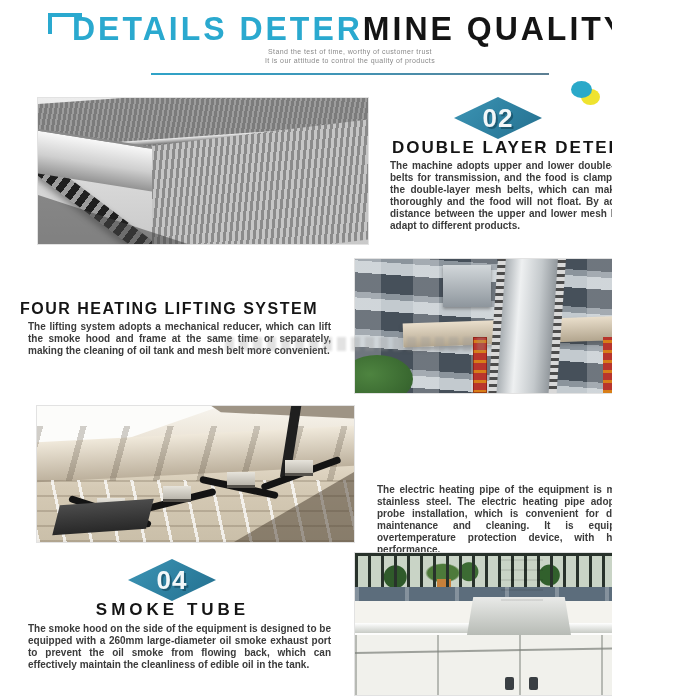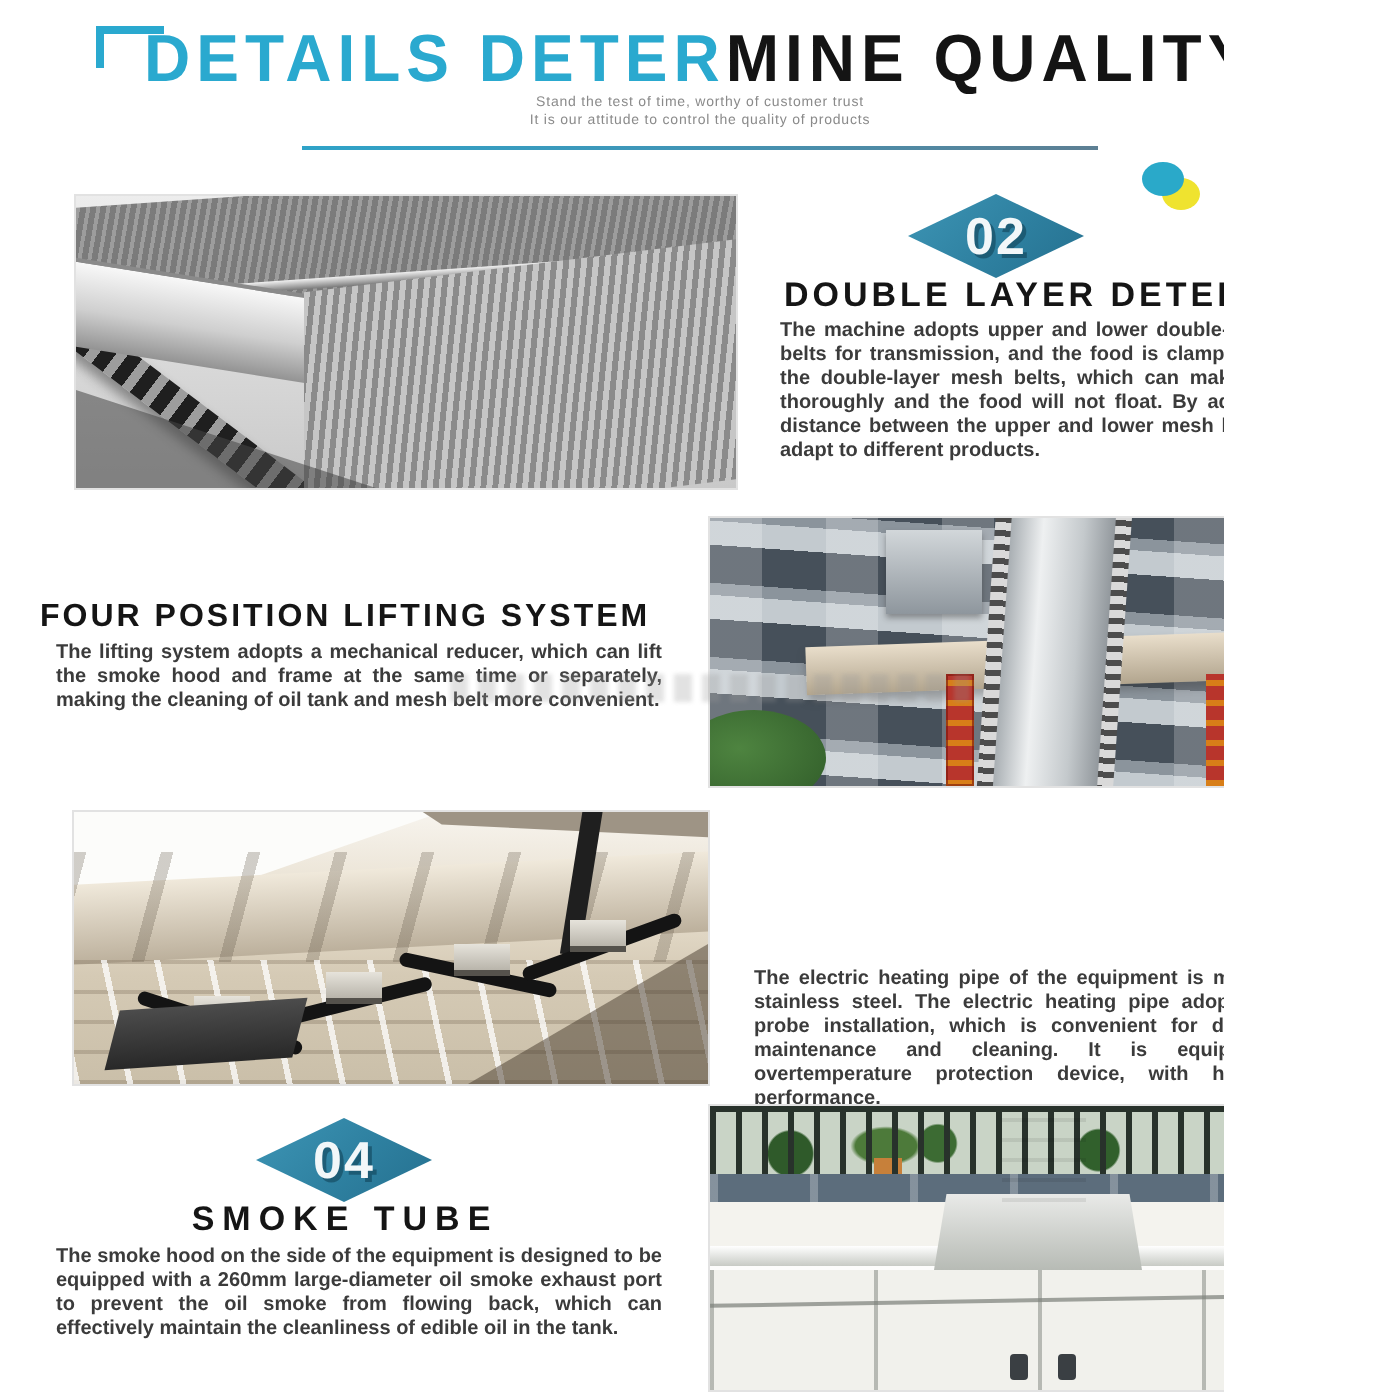--- a/index.html
+++ b/index.html
@@ -183,21 +183,21 @@
     <div class="p1-beam"></div>
     <div class="p1-mesh"></div>
     <div class="p1-shadow"></div>
   </div>
   <div class="abs badge" style="left:454px;top:97px;">
       <span>02</span>
     </div>
   <div class="abs sec-title s1-title">DOUBLE LAYER DETER BELT</div>
   <div class="abs sec-body s1-body">The machine adopts upper and lower double-layer mesh belts for transmission, and the food is clamped between the double-layer mesh belts, which can make the fried thoroughly and the food will not float. By adjusting the distance between the upper and lower mesh belts, it can adapt to different products.</div>
 
-  <div class="abs sec-title s2-title">FOUR POSITION LIFTING SYSTEM</div>
+  <div class="abs sec-title s2-title">FOUR HEATING LIFTING SYSTEM</div>
   <div class="abs sec-body s2-body">The lifting system adopts a mechanical reducer, which can lift the smoke hood and frame at the same time or separately, making the cleaning of oil tank and mesh belt more convenient.</div>
   <div class="abs ph ph2">
     <div class="p2-glass"></div>
     <div class="p2-redtext"></div>
     <div class="p2-canopy"></div>
     <div class="p2-banner1"></div>
     <div class="p2-banner2"></div>
     <div class="p2-machine"></div>
     <div class="p2-pipe"></div>
     <div class="p2-column"></div>

